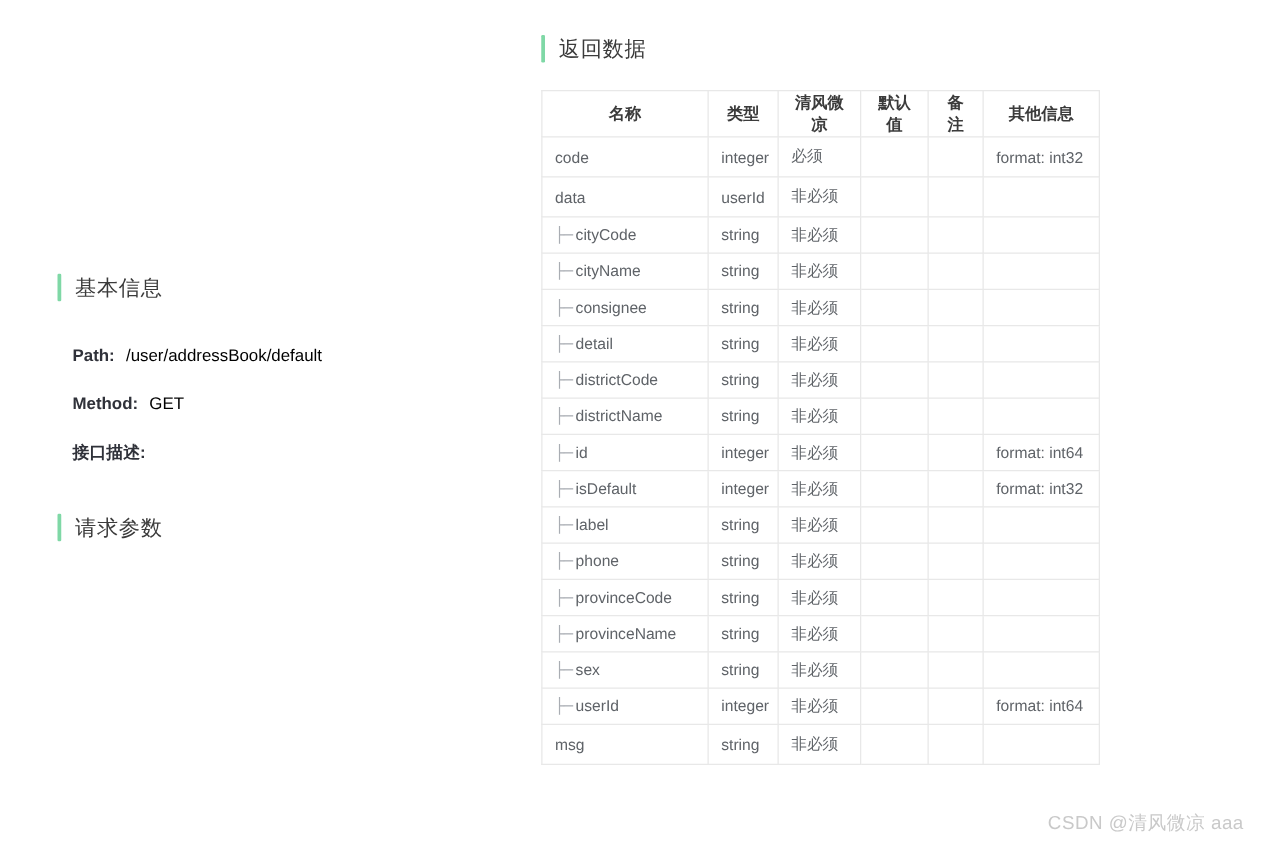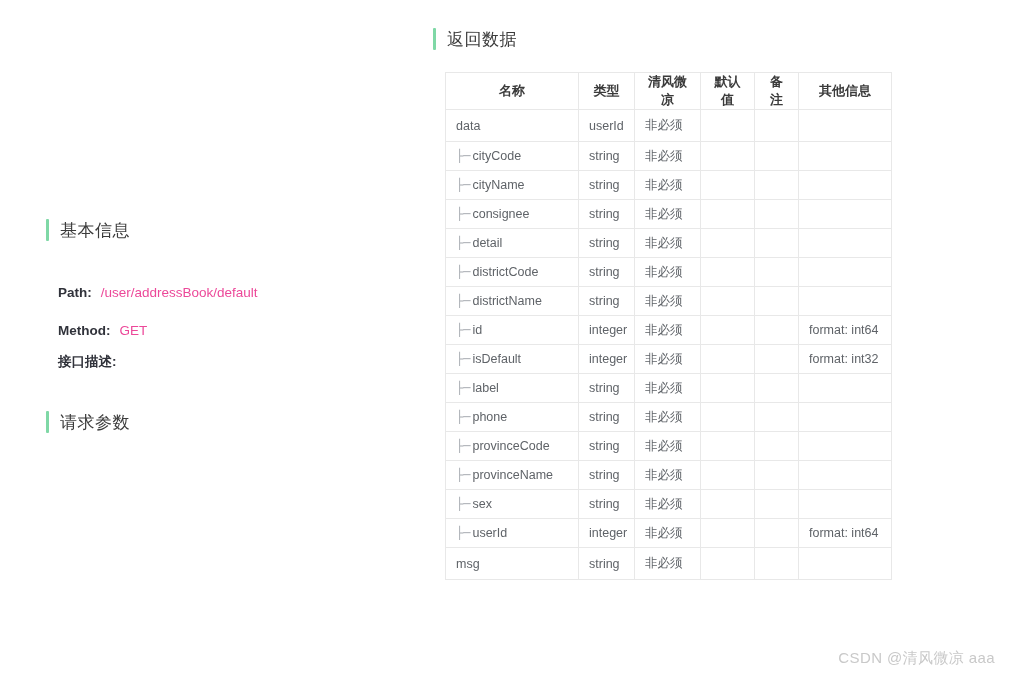--- a/index.html
+++ b/index.html
@@ -63,31 +63,30 @@
     height: 38px;
     font-size: 13.5px;
   }
   .meta-key {
     font-weight: bold;
     color: #30323a;
     white-space: nowrap;
     margin-right: 9px;
   }
   .meta-val {
-    color: #ec4899;
+    color: #000000;
     white-space: nowrap;
-    margin-top: 8px;
   }
 
   
   #return-data-heading { left: 433px; top: 28px; }
 
   #return-table-wrap {
     position: absolute;
-    left: 445px;
+    left: 433px;
     top: 72px;
     width: 446px;
   }
   table.api-table {
     border-collapse: collapse;
     width: 446px;
     table-layout: fixed;
     background: #fff;
   }
   table.api-table th,
@@ -197,20 +196,28 @@
             <th>名称</th>
             <th>类型</th>
             <th>清风微凉</th>
             <th>默认值</th>
             <th>备注</th>
             <th>其他信息</th>
           </tr>
       </thead>
       <tbody id="table-body">
           <tr class="level-0">
+            <td class="name-cell"><span>code</span></td>
+            <td class="c-type">integer</td>
+            <td class="c-required">必须</td>
+            <td class="c-default"></td>
+            <td class="c-remark"></td>
+            <td class="c-extra">format: int32</td>
+          </tr>
+          <tr class="level-0">
             <td class="name-cell"><span>data</span></td>
             <td class="c-type">userId</td>
             <td class="c-required">非必须</td>
             <td class="c-default"></td>
             <td class="c-remark"></td>
             <td class="c-extra"></td>
           </tr>
           <tr class="level-1">
             <td class="name-cell indent-1"><span class="tree-glyph">├─</span><span>cityCode</span></td>
             <td class="c-type">string</td>

